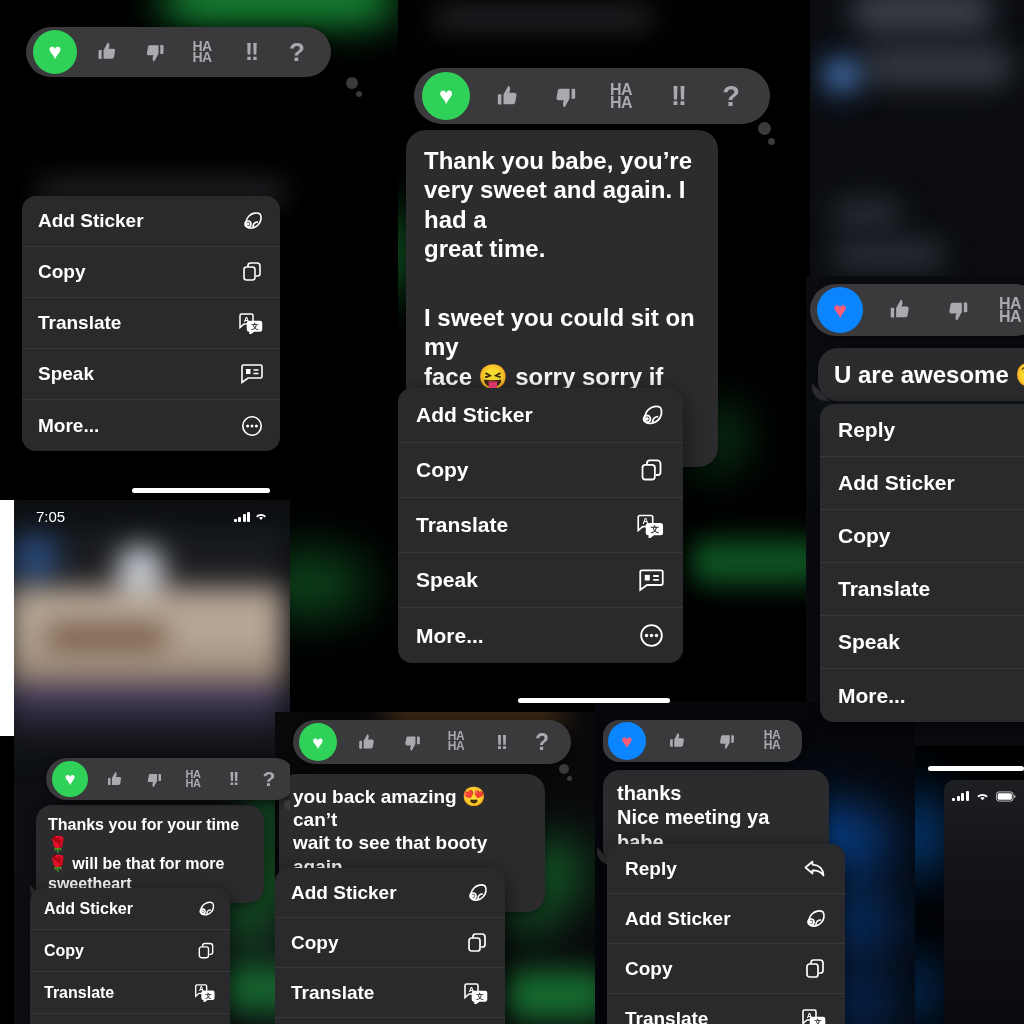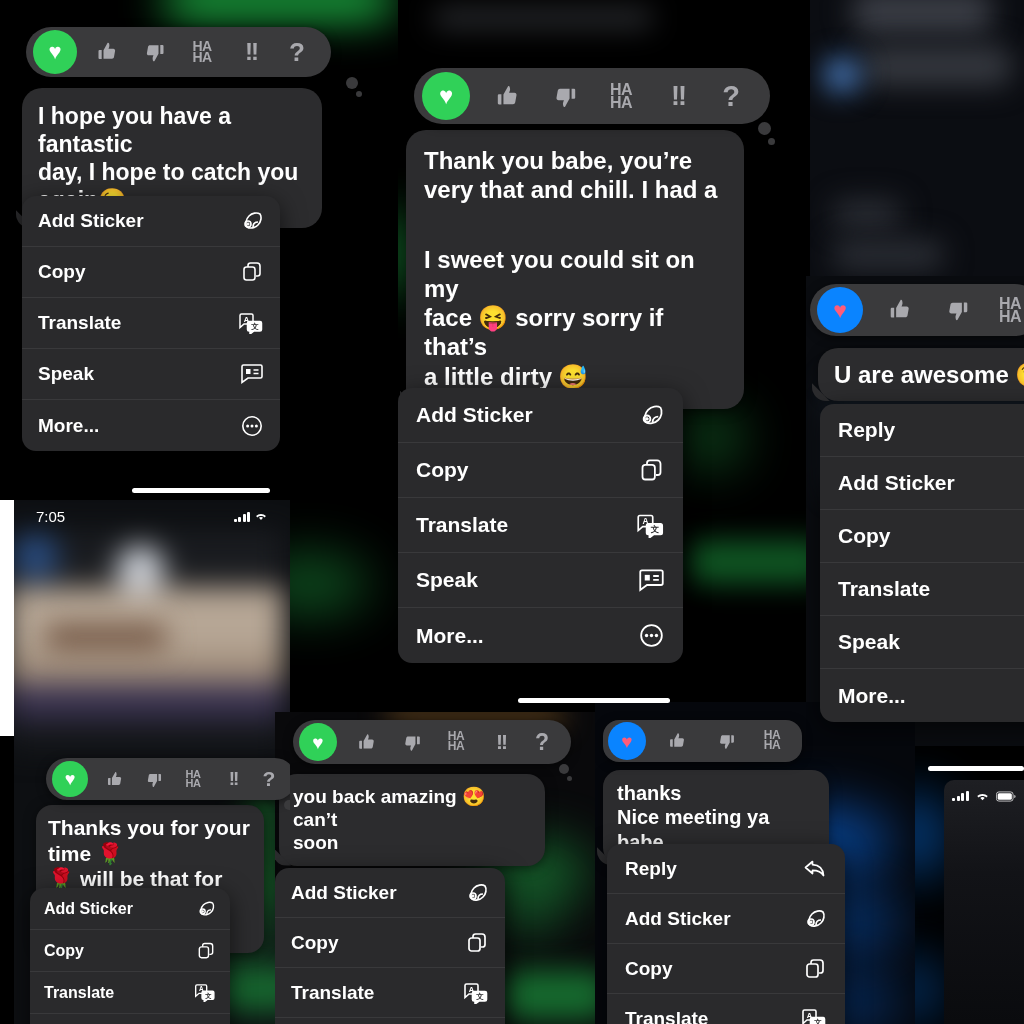--- a/index.html
+++ b/index.html
@@ -194,26 +194,20 @@
       </div>
       <div class="react-item haha" style="width:50px; font-size:14px; color:#a9a9ae;">
         <span><span>HA</span><br><span>HA</span></span>
       </div>
       <div class="react-item" style="width:48px; font-size:24px; font-weight:900; color:#a9a9ae; letter-spacing:-2px;">!!</div>
       <div class="react-item" style="width:44px; font-size:26px; font-weight:900; color:#a9a9ae;">?</div>
       <div class="tail-a" style="width:12px;height:12px;left:320px;top:50px;"></div>
       <div class="tail-b" style="width:6px;height:6px;left:330px;top:64px;"></div>
     </div>
 
-    <div class="bubble" style="left:22px; top:88px; width:300px; padding:14px 16px; font-size:23px;">
-      <div class="btail"></div>
-      <div>I hope you have a fantastic</div>
-      <div>day, I hope to catch you</div>
-      <div class="emj-host">again😉</div>
-    </div>
 
     <div class="ctx-menu" style="left:22px; top:196px; width:258px;">
       <div class="ctx-row" style="height:51px; padding:0 16px; font-size:19px;">
         <span class="ctx-label">Add Sticker</span>
         <span class="ctx-ico">
           <svg width="24" height="24" viewBox="0 0 24 24" fill="none" stroke="#fff" stroke-width="1.6">
               <path d="M20 5c-3-2-8-1-11 2s-4 8-2 11c3 2 8 1 11-2s4-8 2-11z"></path>
               <path d="M13 18c0-3 2-5 5-5"></path>
               <circle cx="8" cy="15" r="3"></circle>
               <path d="M8 13.5v3M6.5 15h3"></path>
@@ -289,24 +283,25 @@
       </div>
       <div class="react-item haha" style="width:58px; font-size:16px; color:#a9a9ae;">
         <span><span>HA</span><br><span>HA</span></span>
       </div>
       <div class="react-item" style="width:56px; font-size:27px; font-weight:900; color:#a9a9ae; letter-spacing:-2px;">!!</div>
       <div class="react-item" style="width:50px; font-size:29px; font-weight:900; color:#a9a9ae;">?</div>
       <div class="tail-a" style="width:13px;height:13px;left:344px;top:54px;"></div>
       <div class="tail-b" style="width:7px;height:7px;left:354px;top:70px;"></div>
     </div>
 
-    <div class="bubble" style="left:8px; top:130px; width:338px; padding:16px 18px 18px 18px; font-size:24px;">
+    <div class="bubble" style="left:8px; top:130px; width:312px; padding:16px 18px 18px 18px; font-size:24px;">
       <div class="btail"></div>
       <div>Thank you babe, you’re</div>
-      <div>very that and chill. I had a</div>
+      <div>very sweet and again. I had a</div>
+      <div>great time.</div>
       <div style="height:40px;"></div>
       <div>I sweet you could sit on my</div>
       <div>face 😝 sorry sorry if that’s</div>
       <div>a little dirty 😅</div>
     </div>
 
     <div class="ctx-menu" style="left:0px; top:388px; width:285px;">
       <div class="ctx-row" style="height:55px; padding:0 18px; font-size:21px;">
         <span class="ctx-label">Add Sticker</span>
         <span class="ctx-ico">
@@ -456,21 +451,21 @@
           </svg>
       </div>
       <div class="react-item haha" style="width:42px; font-size:11px; color:#a9a9ae;">
         <span><span>HA</span><br><span>HA</span></span>
       </div>
       <div class="react-item" style="width:38px; font-size:19px; font-weight:900; color:#a9a9ae; letter-spacing:-2px;">!!</div>
       <div class="react-item" style="width:34px; font-size:21px; font-weight:900; color:#a9a9ae;">?</div>
       <div class="tail-a" style="width:10px;height:10px;left:238px;top:42px;"></div>
     </div>
 
-    <div class="bubble" style="left:22px; top:305px; width:228px; padding:10px 12px; font-size:21px; border-radius:16px;">
+    <div class="bubble" style="left:22px; top:305px; width:228px; padding:10px 12px; font-size:16px; border-radius:16px;">
       <div class="btail"></div>
       <div>Thanks you for your time 🌹</div>
       <div>🌹 will be that for more</div>
       <div>sweetheart</div>
     </div>
 
     <div class="ctx-menu" style="left:16px; top:388px; width:200px;">
       <div class="ctx-row" style="height:42px; padding:0 14px; font-size:16px;">
         <span class="ctx-label">Add Sticker</span>
         <span class="ctx-ico">
@@ -535,20 +530,21 @@
       </div>
       <div class="react-item" style="width:44px; font-size:21px; font-weight:900; color:#a9a9ae; letter-spacing:-2px;">!!</div>
       <div class="react-item" style="width:38px; font-size:23px; font-weight:900; color:#a9a9ae;">?</div>
       <div class="tail-a" style="width:10px;height:10px;left:266px;top:44px;"></div>
       <div class="tail-b" style="width:5px;height:5px;left:274px;top:56px;"></div>
     </div>
 
     <div class="bubble" style="left:4px; top:62px; width:266px; padding:11px 14px; font-size:19px; border-radius:18px;">
       <div class="btail"></div>
       <div>you back amazing 😍 can’t</div>
+      <div>wait to see that booty again</div>
       <div>soon</div>
     </div>
 
     <div class="ctx-menu" style="left:0px; top:156px; width:230px;">
       <div class="ctx-row" style="height:50px; padding:0 16px; font-size:19px;">
         <span class="ctx-label">Add Sticker</span>
         <span class="ctx-ico">
           <svg width="24" height="24" viewBox="0 0 24 24" fill="none" stroke="#fff" stroke-width="1.7">
               <path d="M20 5c-3-2-8-1-11 2s-4 8-2 11c3 2 8 1 11-2s4-8 2-11z"></path>
               <path d="M13 18c0-3 2-5 5-5"></path>

